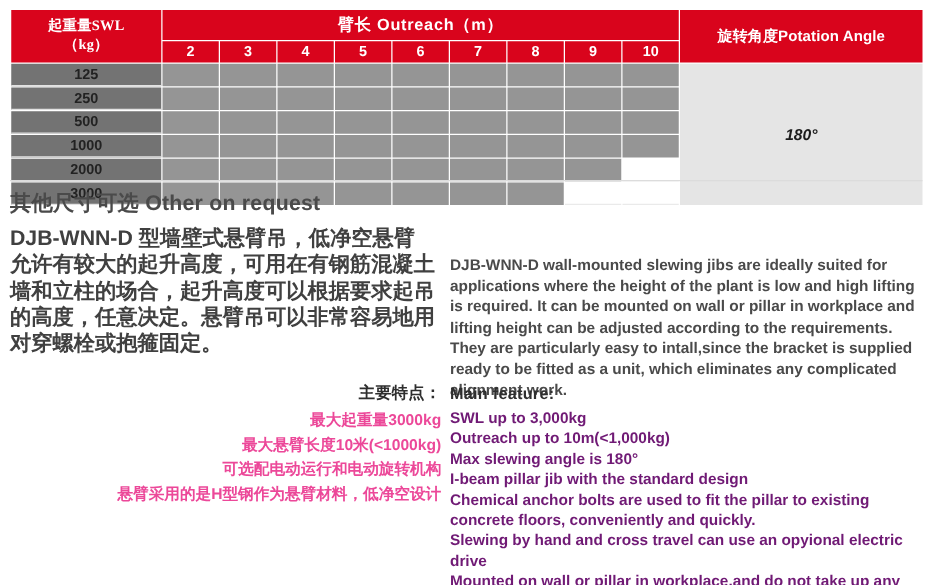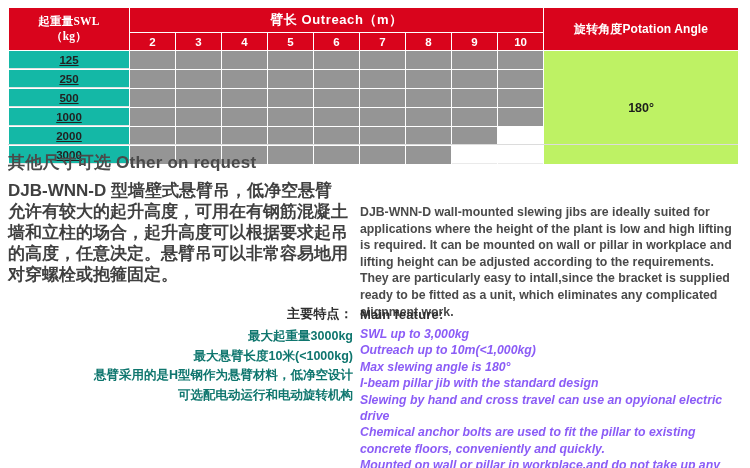--- a/index.html
+++ b/index.html
@@ -53,34 +53,34 @@
   }
   .hd-angle {
     font-size: 12px;
     letter-spacing: 0.1px;
   }
   .hd-num {
     font-size: 11.5px;
     height: 17px;
   }
   .rowlabel {
-    background: #14b8a6;
+    background: #737373;
     color: #222222;
     font-size: 11.5px;
     height: 17px;
     border-bottom: 1px solid #e2e2e2;
-    text-decoration: underline;
   }
   .cell-on  { background: #959595; }
   .cell-off { background: #ffffff; border-bottom: 1px solid #eaeaea; }
   .angle-val {
-    background: #bef264;
+    background: #e5e5e5;
     color: #1c1c1c;
     font-size: 12.5px;
     font-weight: bold;
+    font-style: italic;
   }
   .tbl-underline {
     position: absolute;
     left: 8px;
     top: 144px;
     width: 730px;
     height: 1px;
     background: #dcdcdc;
   }
 
@@ -136,29 +136,28 @@
   .feat-title {
     font-size: 13px;
     font-weight: bold;
     color: #2e2e2e;
     margin-bottom: 4px;
     letter-spacing: 0.2px;
   }
   .feat-cn .feat-line {
     font-size: 12.5px;
     line-height: 19.5px;
-    color: #0f766e;
+    color: #ec4899;
     font-weight: bold;
   }
   .feat-en .feat-line {
     font-size: 12.3px;
     line-height: 16.4px;
-    color: #8b5cf6;
-    font-weight: bold;
-    font-style: italic;
+    color: #701a75;
+    font-weight: bold;
   }
 </style>
 </head>
 <body>
 
 <div class="spec-wrap">
   <table class="spec">
     <colgroup id="spec-colgroup">
         <col style="width:120px">
         <col style="width:45px">
@@ -279,29 +278,29 @@
 </div>
 <div class="col-en-desc">
   <p>DJB-WNN-D wall-mounted slewing jibs are ideally suited for applications where the height of the plant is low and high lifting is required. It can be mounted on wall or pillar in workplace and lifting height can be adjusted according to the requirements. They are particularly easy to intall,since the bracket is supplied ready to be fitted as a unit, which eliminates any complicated alignment work.</p>
 </div>
 
 <div class="feat-cn">
   <div class="feat-title">主要特点：</div>
   <div id="feat-cn-lines">
       <div class="feat-line">最大起重量3000kg</div>
       <div class="feat-line">最大悬臂长度10米(&lt;1000kg)</div>
+      <div class="feat-line">可选配电动运行和电动旋转机构</div>
       <div class="feat-line">悬臂采用的是H型钢作为悬臂材料，低净空设计</div>
-      <div class="feat-line">可选配电动运行和电动旋转机构</div>
     </div>
 </div>
 
 <div class="feat-en">
   <div class="feat-title">Main feature:</div>
   <div id="feat-en-lines">
       <div class="feat-line">SWL up to 3,000kg</div>
       <div class="feat-line">Outreach up to 10m(&lt;1,000kg)</div>
       <div class="feat-line">Max slewing angle is 180°</div>
       <div class="feat-line">I-beam pillar jib with the standard design</div>
+      <div class="feat-line">Chemical anchor bolts are used to fit the pillar to existing concrete floors, conveniently and quickly.</div>
       <div class="feat-line">Slewing by hand and cross travel can use an opyional electric drive</div>
-      <div class="feat-line">Chemical anchor bolts are used to fit the pillar to existing concrete floors, conveniently and quickly.</div>
       <div class="feat-line">Mounted on wall or pillar in workplace,and do not take up any floor space</div>
     </div>
 </div>
 
 </body></html>

